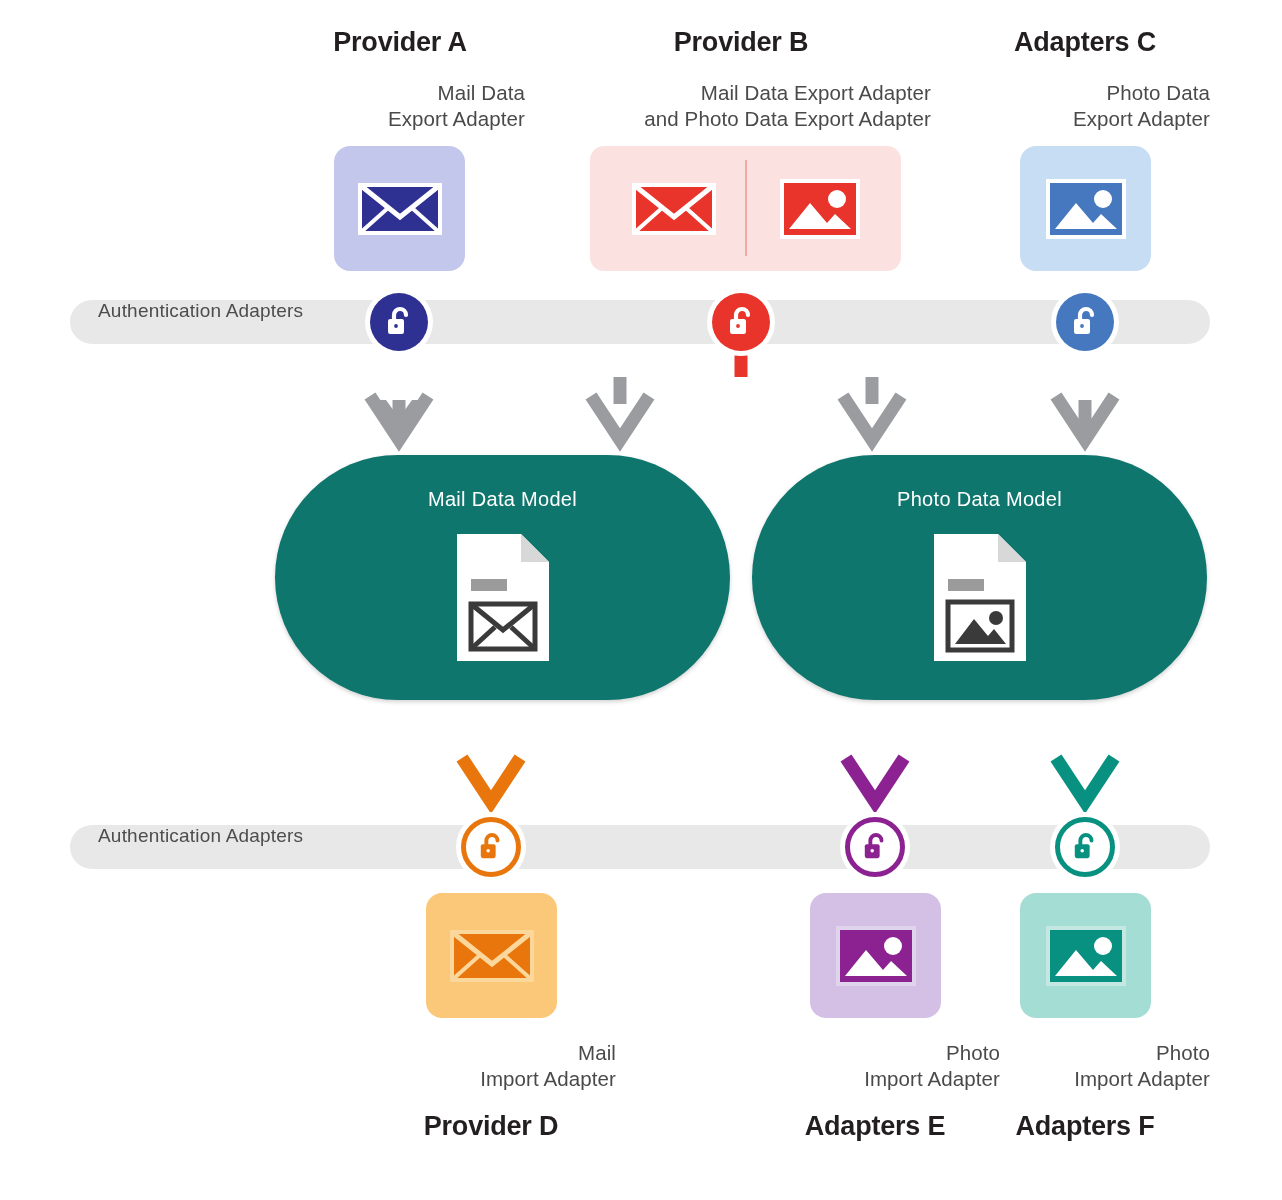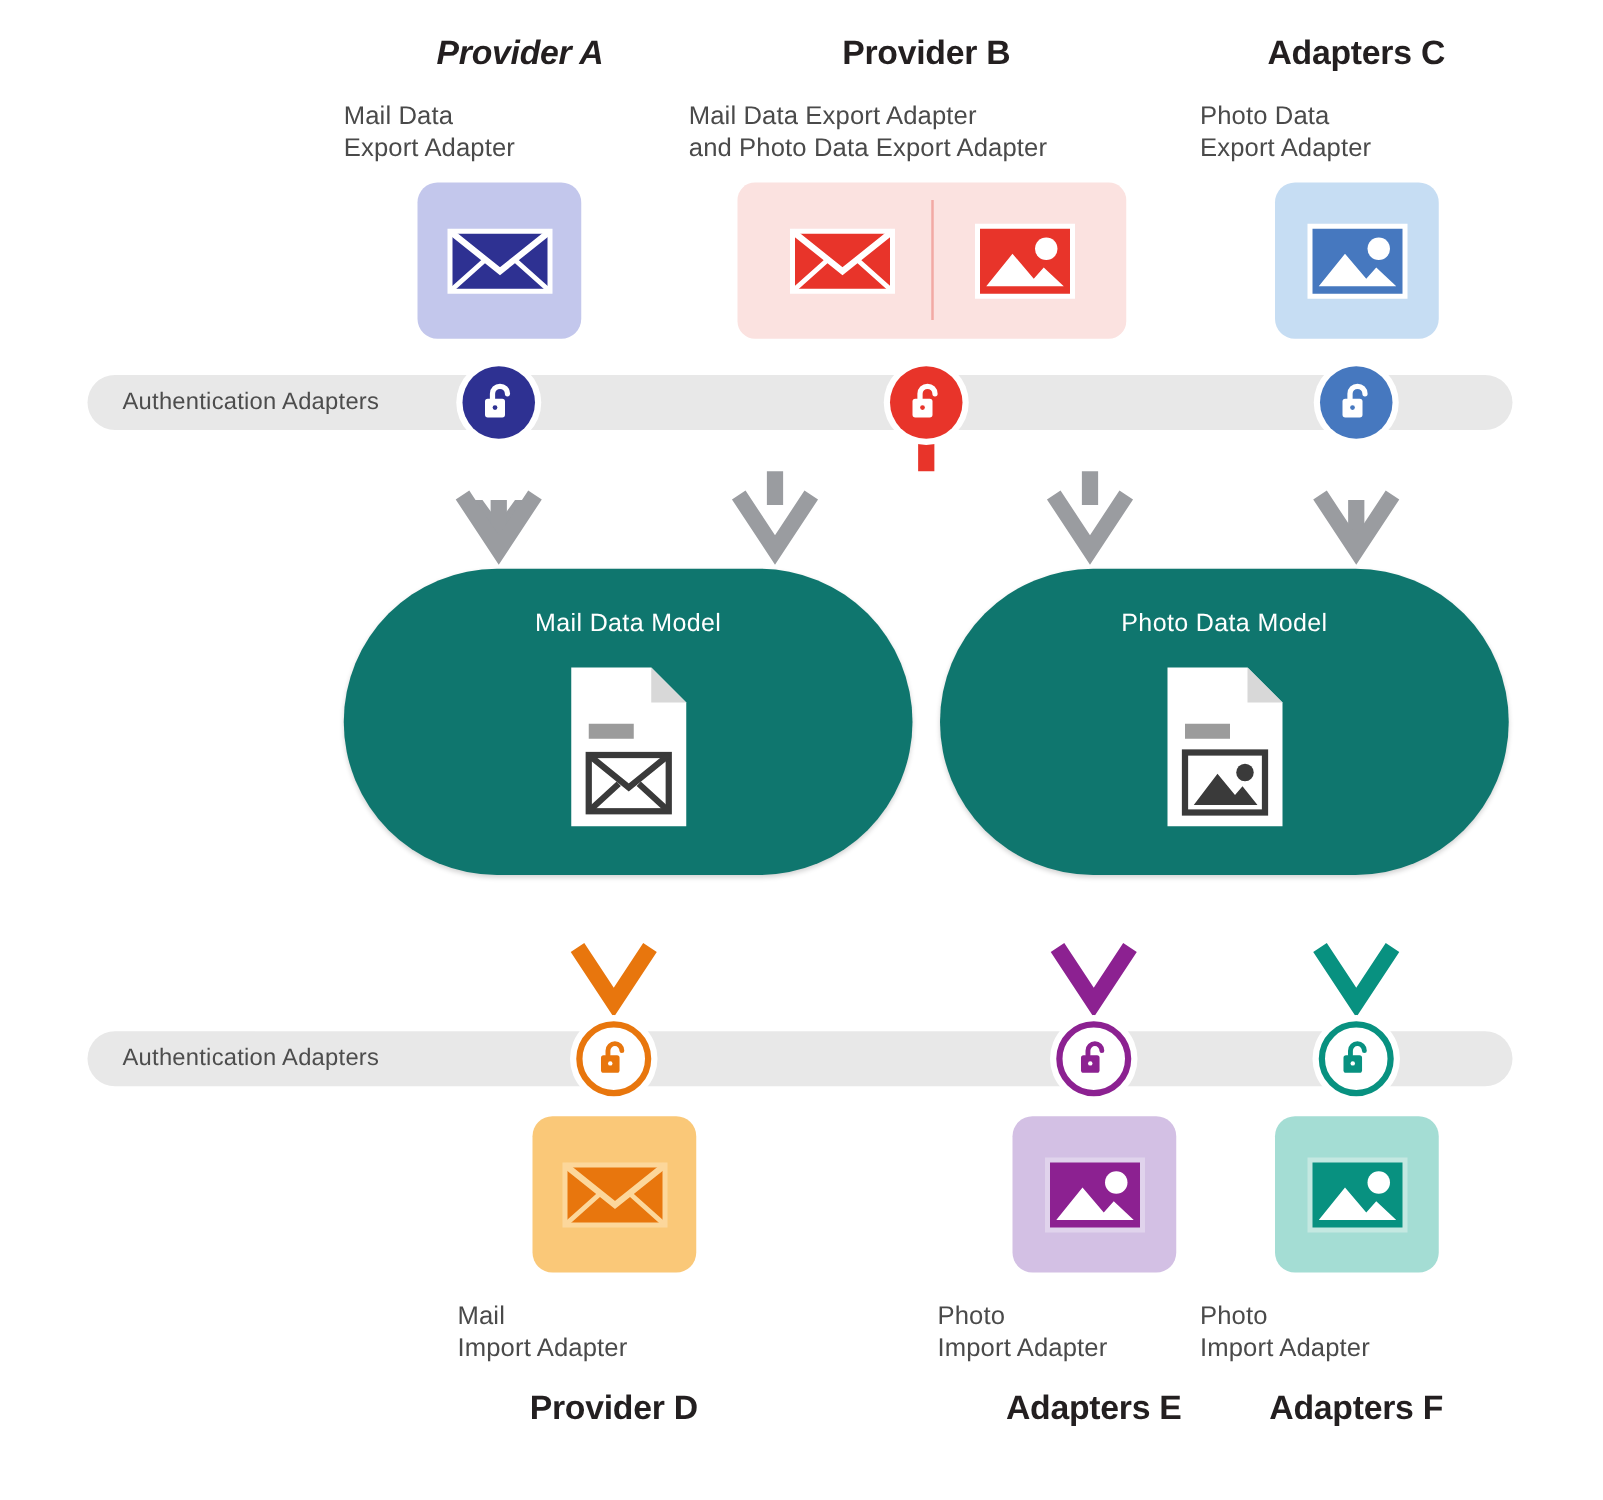--- a/index.html
+++ b/index.html
@@ -26,21 +26,21 @@
     font-weight: bold;
     color: #231f20;
     text-align: center;
     letter-spacing: -0.2px;
     line-height: 1.1;
   }
   .adapter-sub {
     font-size: 20.5px;
     font-weight: normal;
     color: #4a4a4a;
-    text-align: left;
+    text-align: right;
     line-height: 1.27;
     letter-spacing: 0.1px;
   }
   .auth-label {
     font-size: 19px;
     color: #4d4d4d;
     letter-spacing: 0.2px;
     white-space: nowrap;
   }
   .model-label {
@@ -69,21 +69,21 @@
     height: 96px;
     background: #f2a9a4;
   }
 
   
   .auth-bar {
     height: 44px;
     border-radius: 22px;
     background: #e8e8e8;
     display: flex;
-    align-items: center;
+    align-items: flex-start;
   }
   .auth-bar .auth-label { margin-left: 28px; }
 
   
   .lock-badge {
     border-radius: 50%;
     display: flex;
     align-items: center;
     justify-content: center;
     box-sizing: border-box;
@@ -187,21 +187,21 @@
       <path d="M875 702 L875 790" stroke="url(#gE)" stroke-width="13" fill="none"></path>
       <path d="M846 758 L875 802 L904 758" stroke="#8c2191" stroke-width="13" fill="none" stroke-linejoin="miter"></path>
     </g>
 
     <g>
       <path d="M1085 702 L1085 790" stroke="url(#gF)" stroke-width="13" fill="none"></path>
       <path d="M1056 758 L1085 802 L1114 758" stroke="#089180" stroke-width="13" fill="none" stroke-linejoin="miter"></path>
     </g>
   </svg>
 
-  <div class="abs provider-title" style="left:291px; top:28px; width:250px;font-style:italic;">Provider A</div>
+  <div class="abs provider-title" style="left:275px; top:28px; width:250px;">Provider A</div>
   <div class="abs adapter-sub" style="left:275px; top:80px; width:250px;">
     <div>Mail Data</div>
     <div>Export Adapter</div>
   </div>
   <div class="abs tile" style="left:334px; top:146px; width:131px; height:125px; background:#c3c7ec;">
     <svg width="86" height="60" viewBox="0 0 86 60">
       <rect x="3" y="6" width="80" height="48" fill="#2e3192" stroke="#ffffff" stroke-width="4"></rect>
       <path d="M3 6 L43 38 L83 6" fill="none" stroke="#ffffff" stroke-width="5"></path>
       <path d="M3 54 L31 29 M83 54 L55 29" fill="none" stroke="#ffffff" stroke-width="4"></path>
     </svg>

